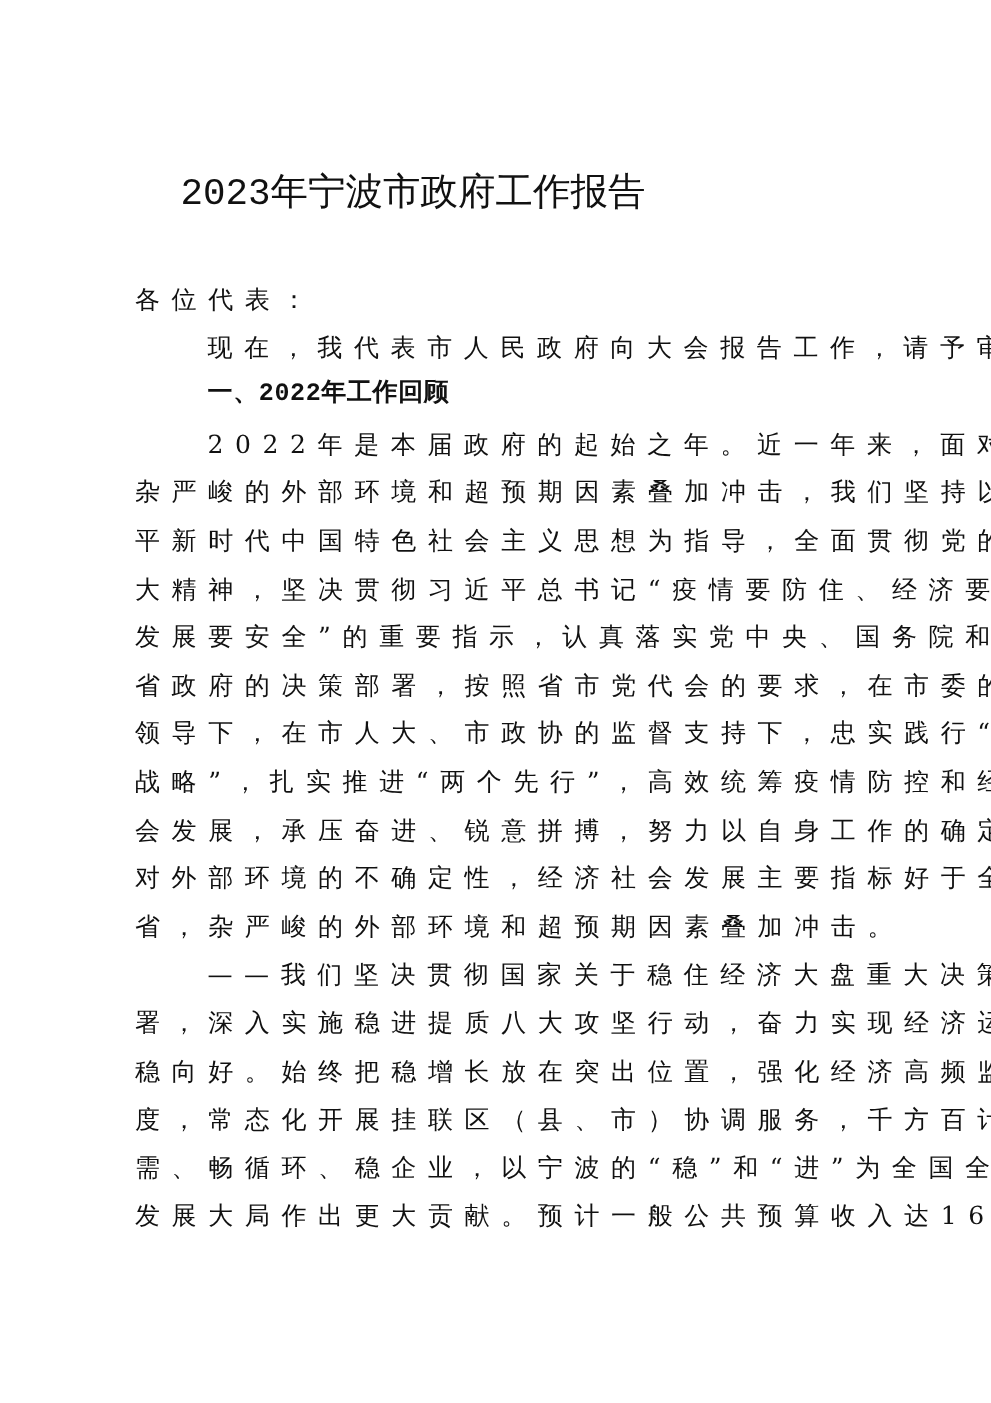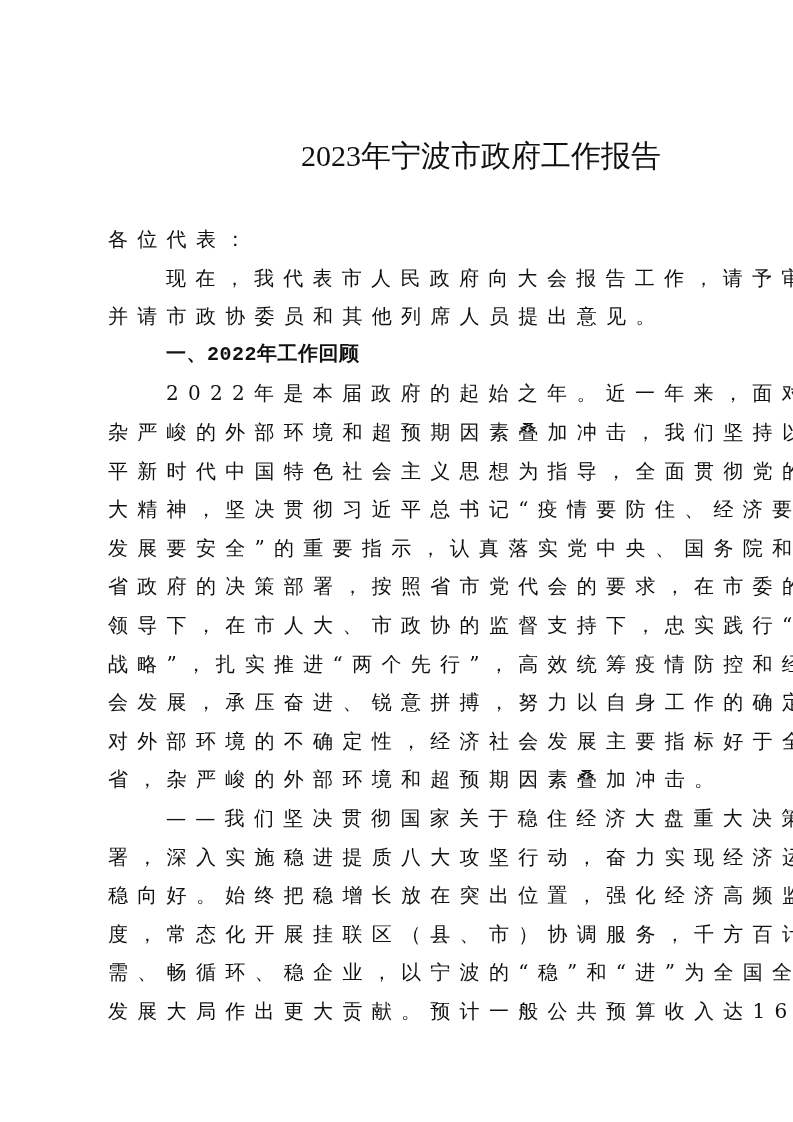--- a/index.html
+++ b/index.html
@@ -20,22 +20,22 @@
       left: 0; top: 0;
       width: 793px;
       height: 1122px;
       background: #ffffff;
     }
     .title {
       position: absolute;
       top: 134px;
       left: 0;
       width: 661px;
-      text-align: right;
-      font-family: Liberation Serif, serif;
+      text-align: center;
+      font-family: Liberation Mono, monospace;
       font-size: 30px;
       line-height: 44px;
       letter-spacing: 0px;
       margin: 0;
       font-weight: normal;
     }
     .body-text {
       position: absolute;
       top: 220px;
       left: 108px;
@@ -60,21 +60,20 @@
   </style>
 </head>
 <body>
 
 <div class="page">
   <h1 class="title">2023年宁波市政府工作报告</h1>
 
   <div class="body-text">
     <span class="line">各位代表：</span>
     <span class="line indent">现在，我代表市人民政府向大会报告工作，请予审议，</span>
-    <span class="line">并请市政协委员和其他列席人员提出意见。</span>
     <span class="line indent heading">一、2022年工作回顾</span>
     <span class="line indent">2022年是本届政府的起始之年。近一年来，面对异常复</span>
     <span class="line">杂严峻的外部环境和超预期因素叠加冲击，我们坚持以习近</span>
     <span class="line">平新时代中国特色社会主义思想为指导，全面贯彻党的二十</span>
     <span class="line">大精神，坚决贯彻习近平总书记“疫情要防住、经济要稳住、</span>
     <span class="line">发展要安全”的重要指示，认真落实党中央、国务院和省委、</span>
     <span class="line">省政府的决策部署，按照省市党代会的要求，在市委的坚强</span>
     <span class="line">领导下，在市人大、市政协的监督支持下，忠实践行“八八</span>
     <span class="line">战略”，扎实推进“两个先行”，高效统筹疫情防控和经济社</span>
     <span class="line">会发展，承压奋进、锐意拼搏，努力以自身工作的确定性应</span>

